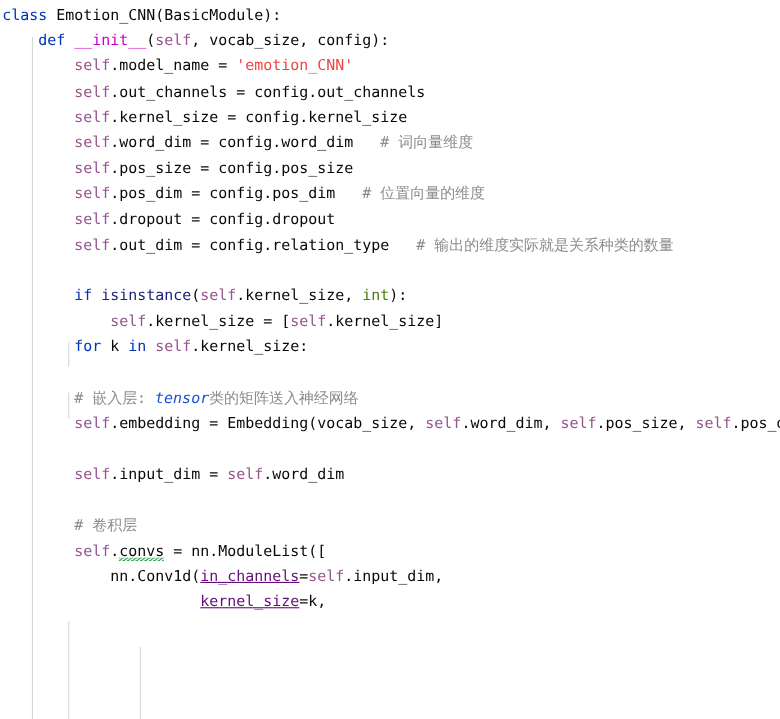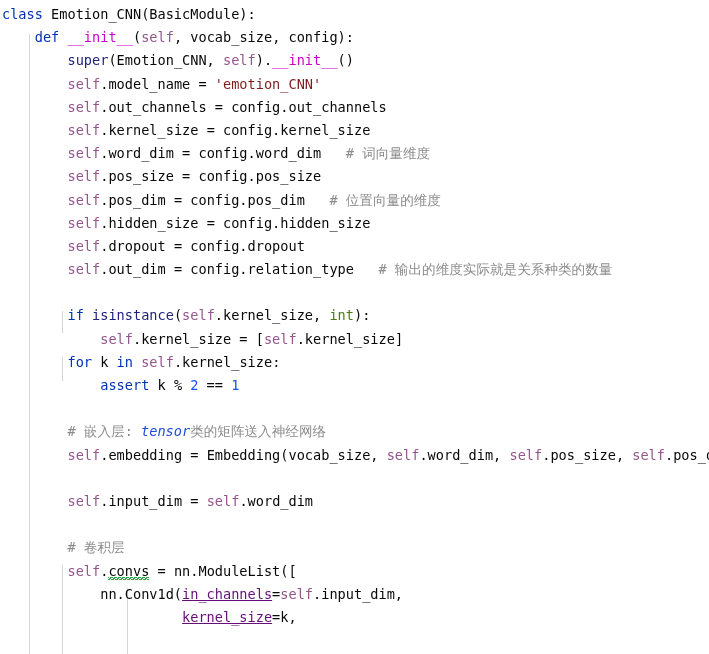--- a/index.html
+++ b/index.html
@@ -54,21 +54,21 @@
     padding-left: 2px;
   }
 
   
   .tok-kw       { color: #0033b3; }              
   .tok-kw2      { color: #4d7c0f; }              
   .tok-builtin  { color: #20237a; }              
   .tok-fn       { color: #cc00cc; }              
   .tok-self     { color: #94558d; }              
   .tok-param    { color: #660e7a; text-decoration: underline; }              
-  .tok-str      { color: #7f1d1d; }              
+  .tok-str      { color: #ef4444; }              
   .tok-num      { color: #1750eb; }              
   .tok-cmt      { color: #8c8c8c; }              
   .tok-cmt-i    { color: #1d4ed8; font-style: italic; }
   .tok-plain    { color: #080808; }
 
   
   .squiggle {
     position: relative;
     background-image:
       repeating-linear-gradient(
@@ -94,49 +94,46 @@
     <div class="guide" style="left:62px; top:565px; height:89px;"></div>
     <div class="guide" style="left:127px; top:588px; height:66px;"></div>
   </div>
 
   <div id="code-body">
 
     <div class="code-line"><span class="tok-kw">class</span><span class="tok-plain"> Emotion_CNN(BasicModule):</span></div>
 
     <div class="code-line"><span class="tok-plain">    </span><span class="tok-kw">def</span><span class="tok-plain"> </span><span class="tok-fn">__init__</span><span class="tok-plain">(</span><span class="tok-self">self</span><span class="tok-plain">, vocab_size, config):</span></div>
 
-    <div class="code-line"><span class="tok-plain">        </span><span class="tok-builtin">super</span><span class="tok-plain">(Emotion_CNN, </span><span class="tok-self">self</span><span class="tok-plain">).</span><span class="tok-fn">__init__</span><span class="tok-plain">()</span></div>
 
     <div class="code-line"><span class="tok-plain">        </span><span class="tok-self">self</span><span class="tok-plain">.model_name = </span><span class="tok-str">'emotion_CNN'</span></div>
 
     <div class="code-line"><span class="tok-plain">        </span><span class="tok-self">self</span><span class="tok-plain">.out_channels = config.out_channels</span></div>
 
     <div class="code-line"><span class="tok-plain">        </span><span class="tok-self">self</span><span class="tok-plain">.kernel_size = config.kernel_size</span></div>
 
     <div class="code-line"><span class="tok-plain">        </span><span class="tok-self">self</span><span class="tok-plain">.word_dim = config.word_dim   </span><span class="tok-cmt"># 词向量维度</span></div>
 
     <div class="code-line"><span class="tok-plain">        </span><span class="tok-self">self</span><span class="tok-plain">.pos_size = config.pos_size</span></div>
 
     <div class="code-line"><span class="tok-plain">        </span><span class="tok-self">self</span><span class="tok-plain">.pos_dim = config.pos_dim   </span><span class="tok-cmt"># 位置向量的维度</span></div>
 
-    <div class="code-line"><span class="tok-plain">        </span><span class="tok-self">self</span><span class="tok-plain">.hidden_size = config.hidden_size</span></div>
 
     <div class="code-line"><span class="tok-plain">        </span><span class="tok-self">self</span><span class="tok-plain">.dropout = config.dropout</span></div>
 
     <div class="code-line"><span class="tok-plain">        </span><span class="tok-self">self</span><span class="tok-plain">.out_dim = config.relation_type   </span><span class="tok-cmt"># 输出的维度实际就是关系种类的数量</span></div>
 
     <div class="code-line"><span class="tok-plain"> </span></div>
 
     <div class="code-line"><span class="tok-plain">        </span><span class="tok-kw">if</span><span class="tok-plain"> </span><span class="tok-builtin">isinstance</span><span class="tok-plain">(</span><span class="tok-self">self</span><span class="tok-plain">.kernel_size, </span><span class="tok-kw2">int</span><span class="tok-plain">):</span></div>
 
     <div class="code-line"><span class="tok-plain">            </span><span class="tok-self">self</span><span class="tok-plain">.kernel_size = [</span><span class="tok-self">self</span><span class="tok-plain">.kernel_size]</span></div>
 
     <div class="code-line"><span class="tok-plain">        </span><span class="tok-kw">for</span><span class="tok-plain"> k </span><span class="tok-kw">in</span><span class="tok-plain"> </span><span class="tok-self">self</span><span class="tok-plain">.kernel_size:</span></div>
 
-    <div class="code-line"><span class="tok-plain">            </span><span class="tok-kw">assert</span><span class="tok-plain"> k % </span><span class="tok-num">2</span><span class="tok-plain"> == </span><span class="tok-num">1</span></div>
 
     <div class="code-line"><span class="tok-plain"> </span></div>
 
     <div class="code-line"><span class="tok-plain">        </span><span class="tok-cmt"># 嵌入层: <span class="tok-cmt-i">tensor</span>类的矩阵送入神经网络</span></div>
 
     <div class="code-line"><span class="tok-plain">        </span><span class="tok-self">self</span><span class="tok-plain">.embedding = Embedding(vocab_size, </span><span class="tok-self">self</span><span class="tok-plain">.word_dim, </span><span class="tok-self">self</span><span class="tok-plain">.pos_size, </span><span class="tok-self">self</span><span class="tok-plain">.pos_dim)</span></div>
 
     <div class="code-line"><span class="tok-plain"> </span></div>
 
     <div class="code-line"><span class="tok-plain">        </span><span class="tok-self">self</span><span class="tok-plain">.input_dim = </span><span class="tok-self">self</span><span class="tok-plain">.word_dim</span></div>

